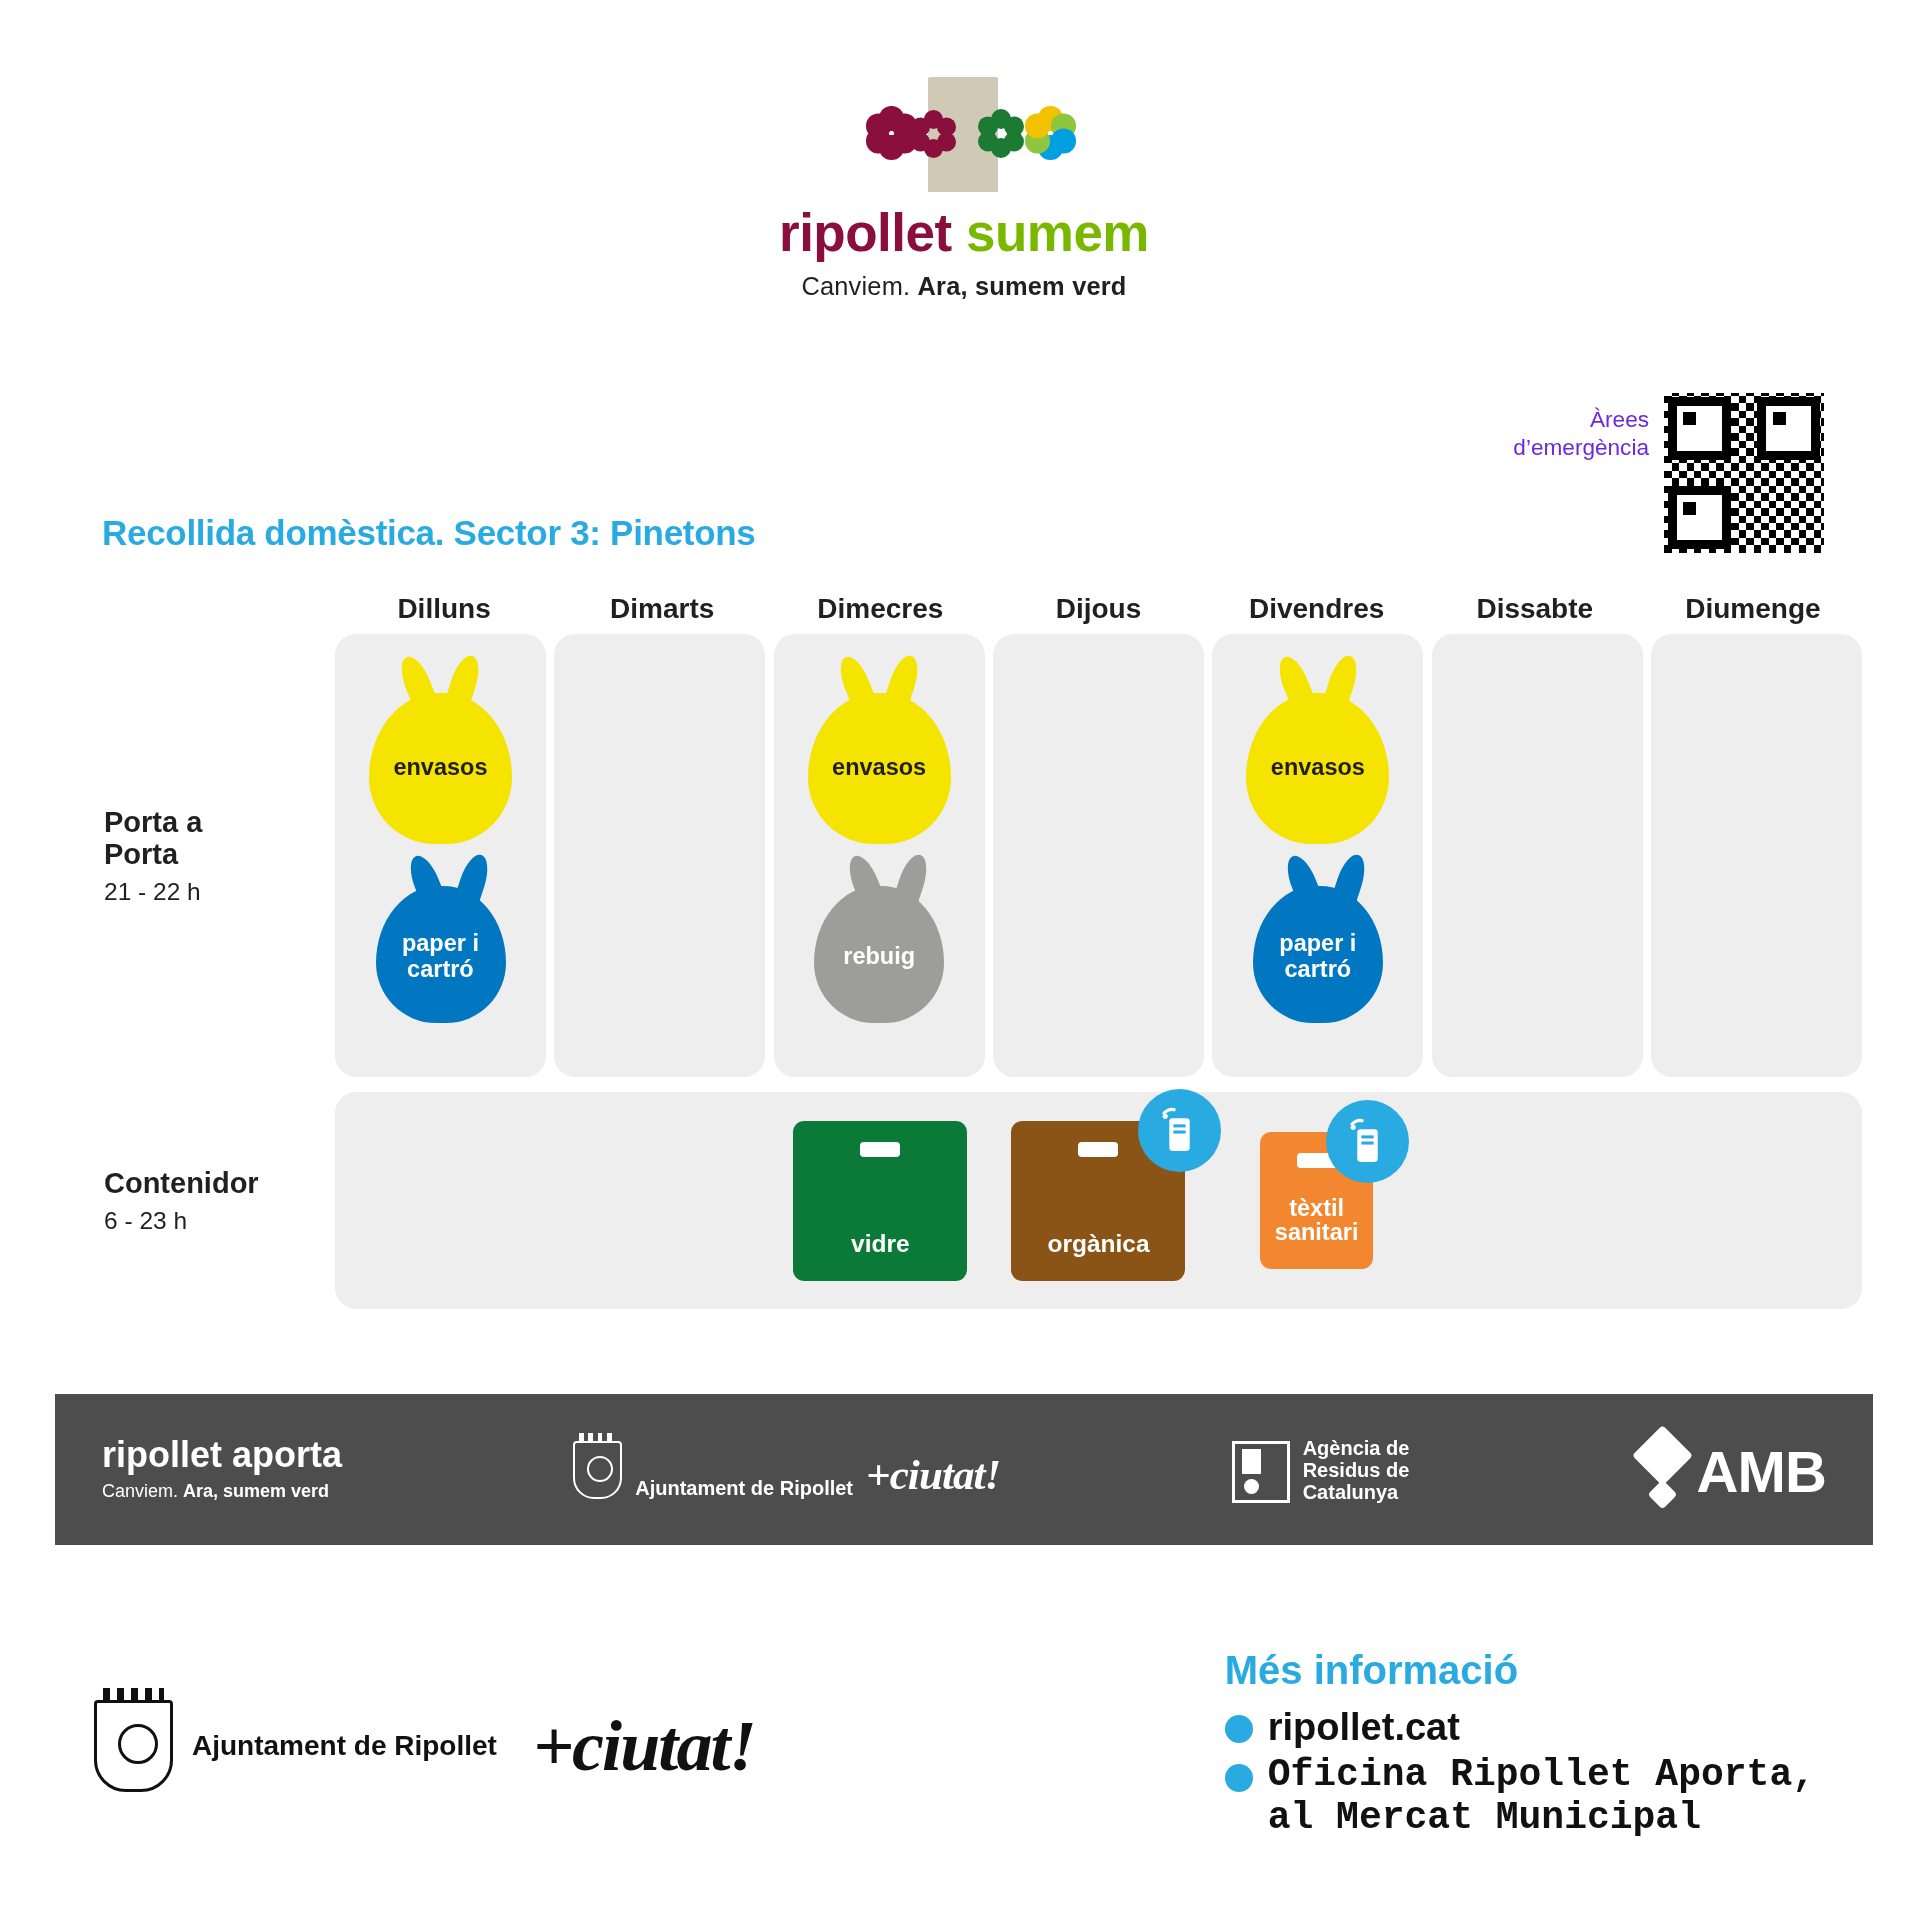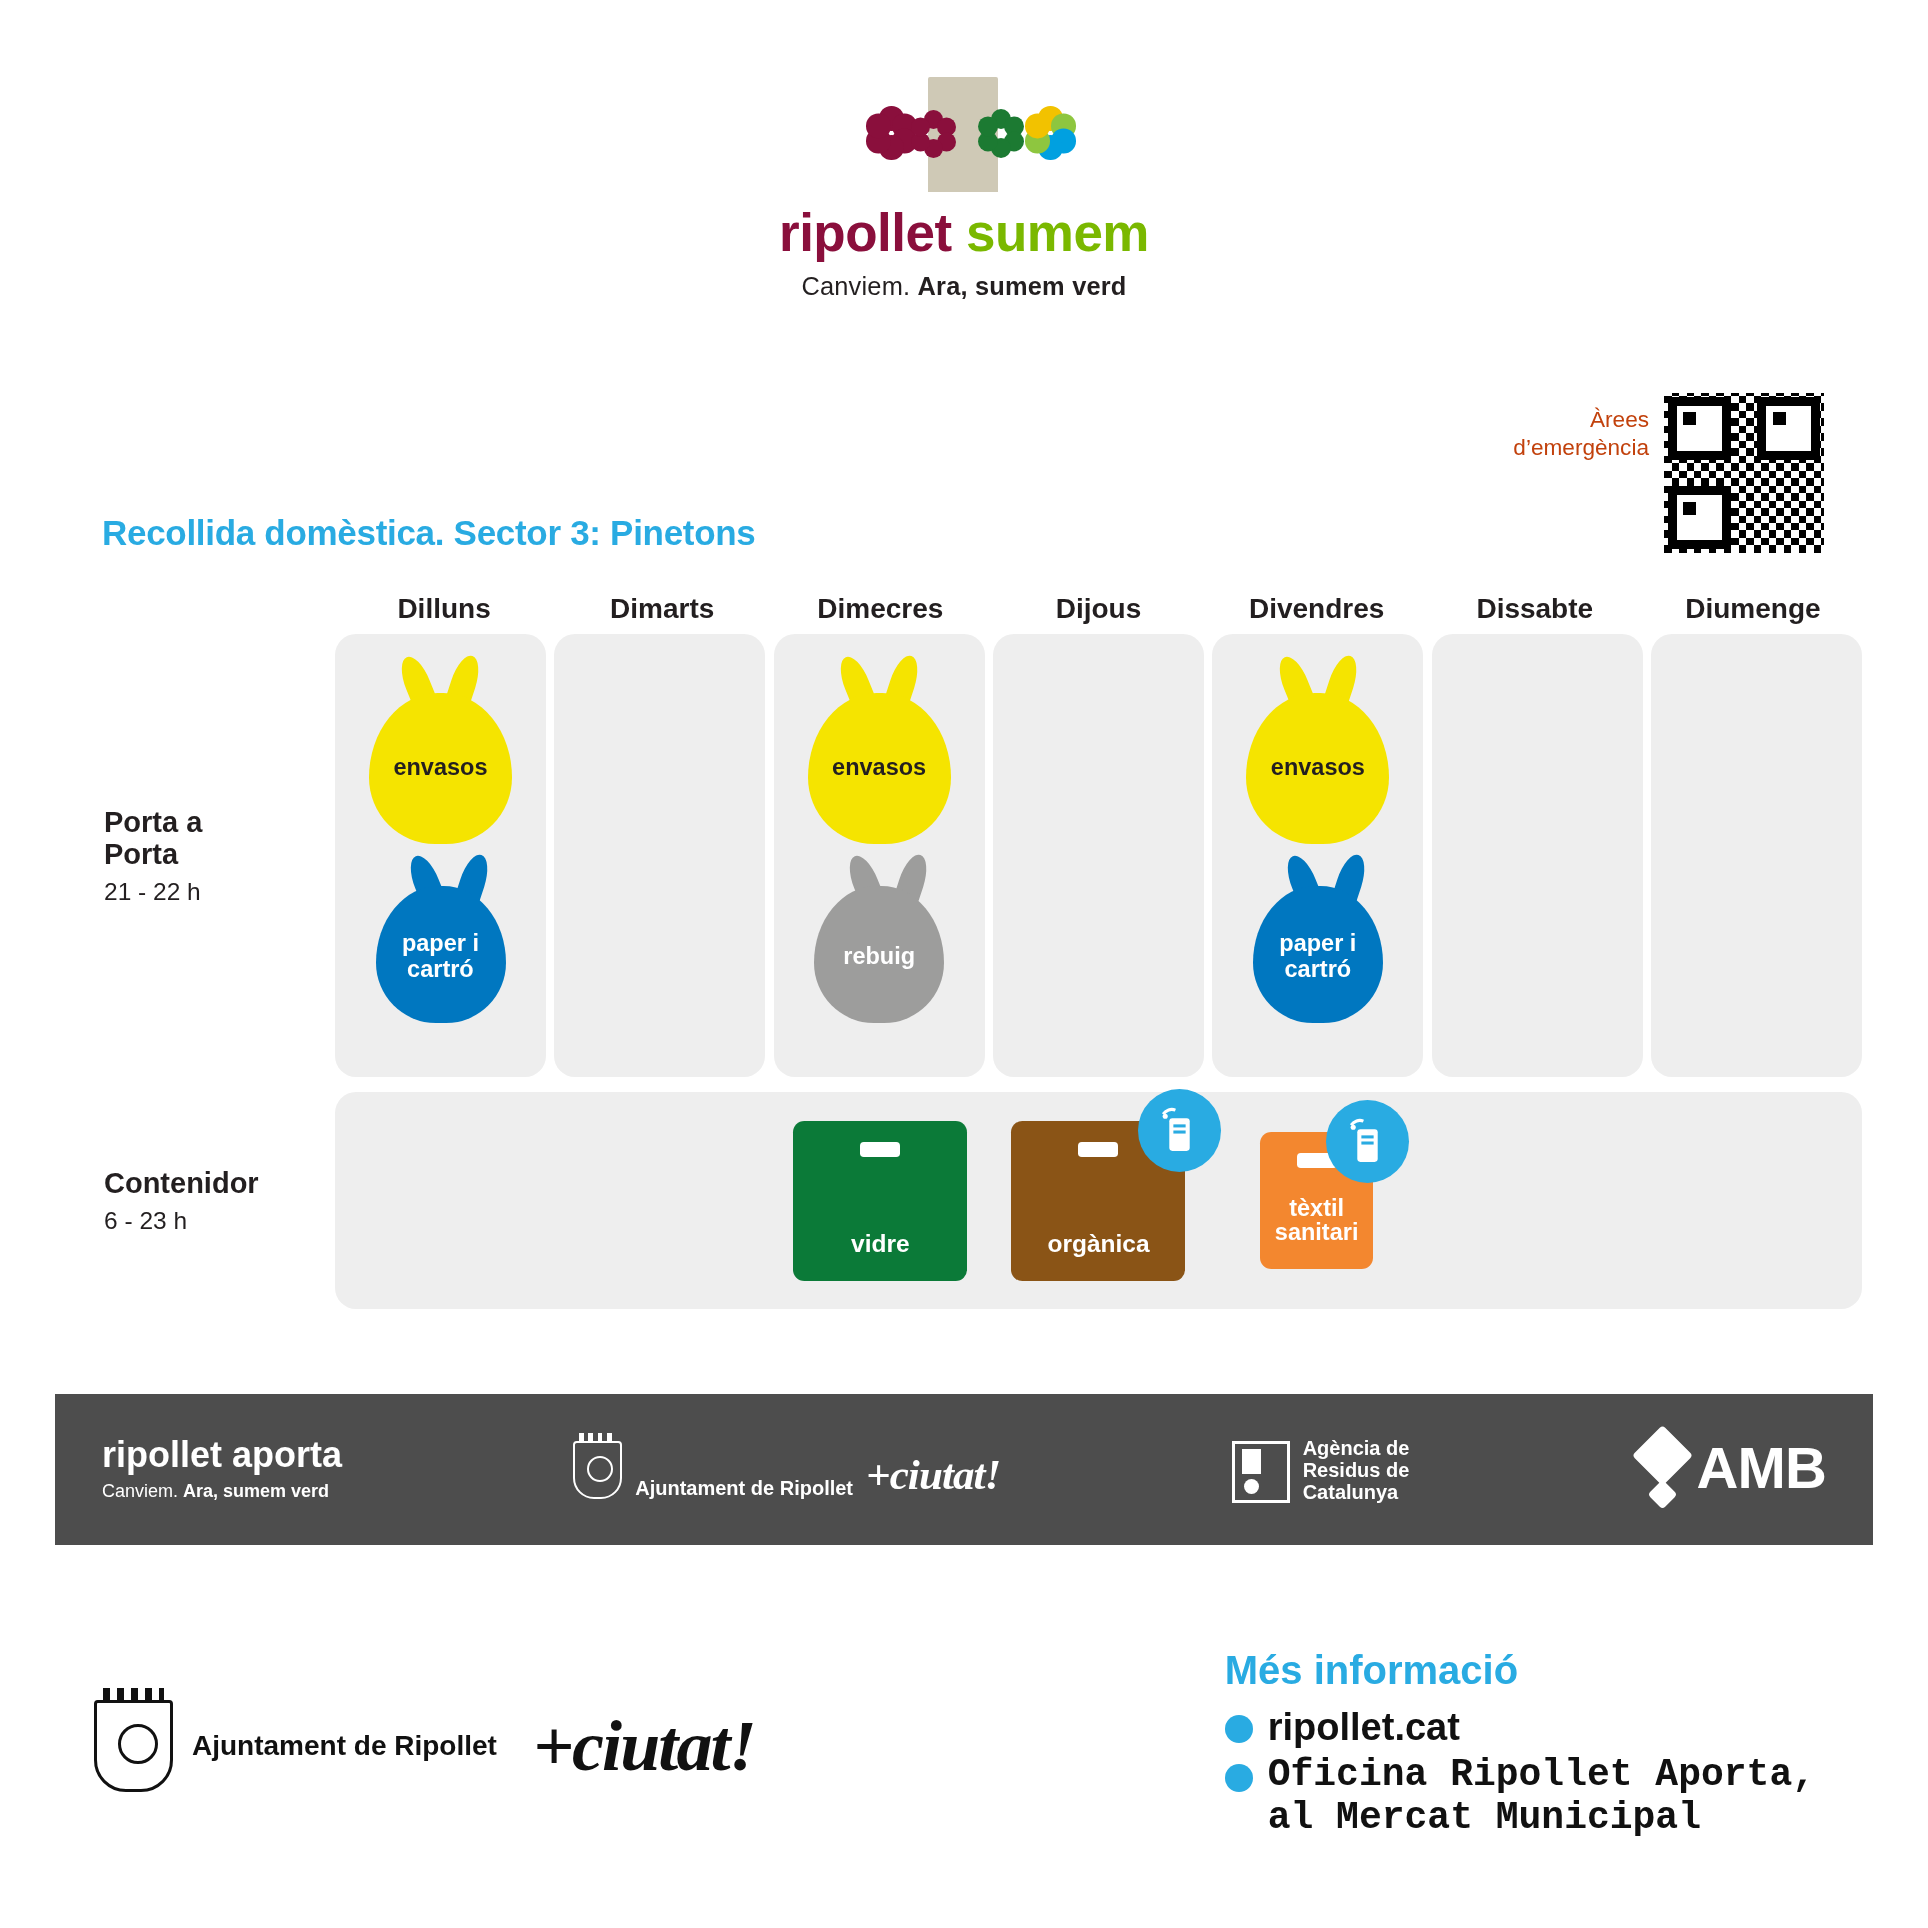--- a/index.html
+++ b/index.html
@@ -116,21 +116,21 @@
   .qr-wrap {
     display: flex;
     align-items: flex-start;
     gap: 15px;
     margin-top: -21px;
   }
   .qr-label {
     text-align: right;
     font-size: 22.6px;
     line-height: 1.25;
-    color: #c2410c;
+    color: #6d28d9;
     padding-top: 13px;
   }
   .qr-code {
     width: 160px;
     height: 160px;
     background:
       repeating-linear-gradient(90deg,#000 0 7.5px,#fff 7.5px 15px),
       repeating-linear-gradient(0deg,#000 0 7.5px,#fff 7.5px 15px);
     background-blend-mode: difference;
     position: relative;
@@ -388,21 +388,21 @@
     position:absolute;
     left:7.5px; top:5.6px;
     width:19px;height:24.5px;background:#fff;
   }
   .arc-box:after {
     content:"";
     position:absolute;
     left:9.4px; bottom:5.6px;
     width:15px;height:15px;border-radius:50%;background:#fff;
   }
-  .amb-logo { display: flex; align-items: flex-start; gap: 13px; }
+  .amb-logo { display: flex; align-items: flex-end; gap: 13px; }
   .amb-dia {
     width: 43px; height: 43px;
     background: #fff;
     transform: rotate(45deg);
     border-radius: 3.8px;
   }
   .amb-dia.small { width: 21px; height: 21px; }
   .amb-txt {
     font-size: 58px;
     font-weight: bold;

